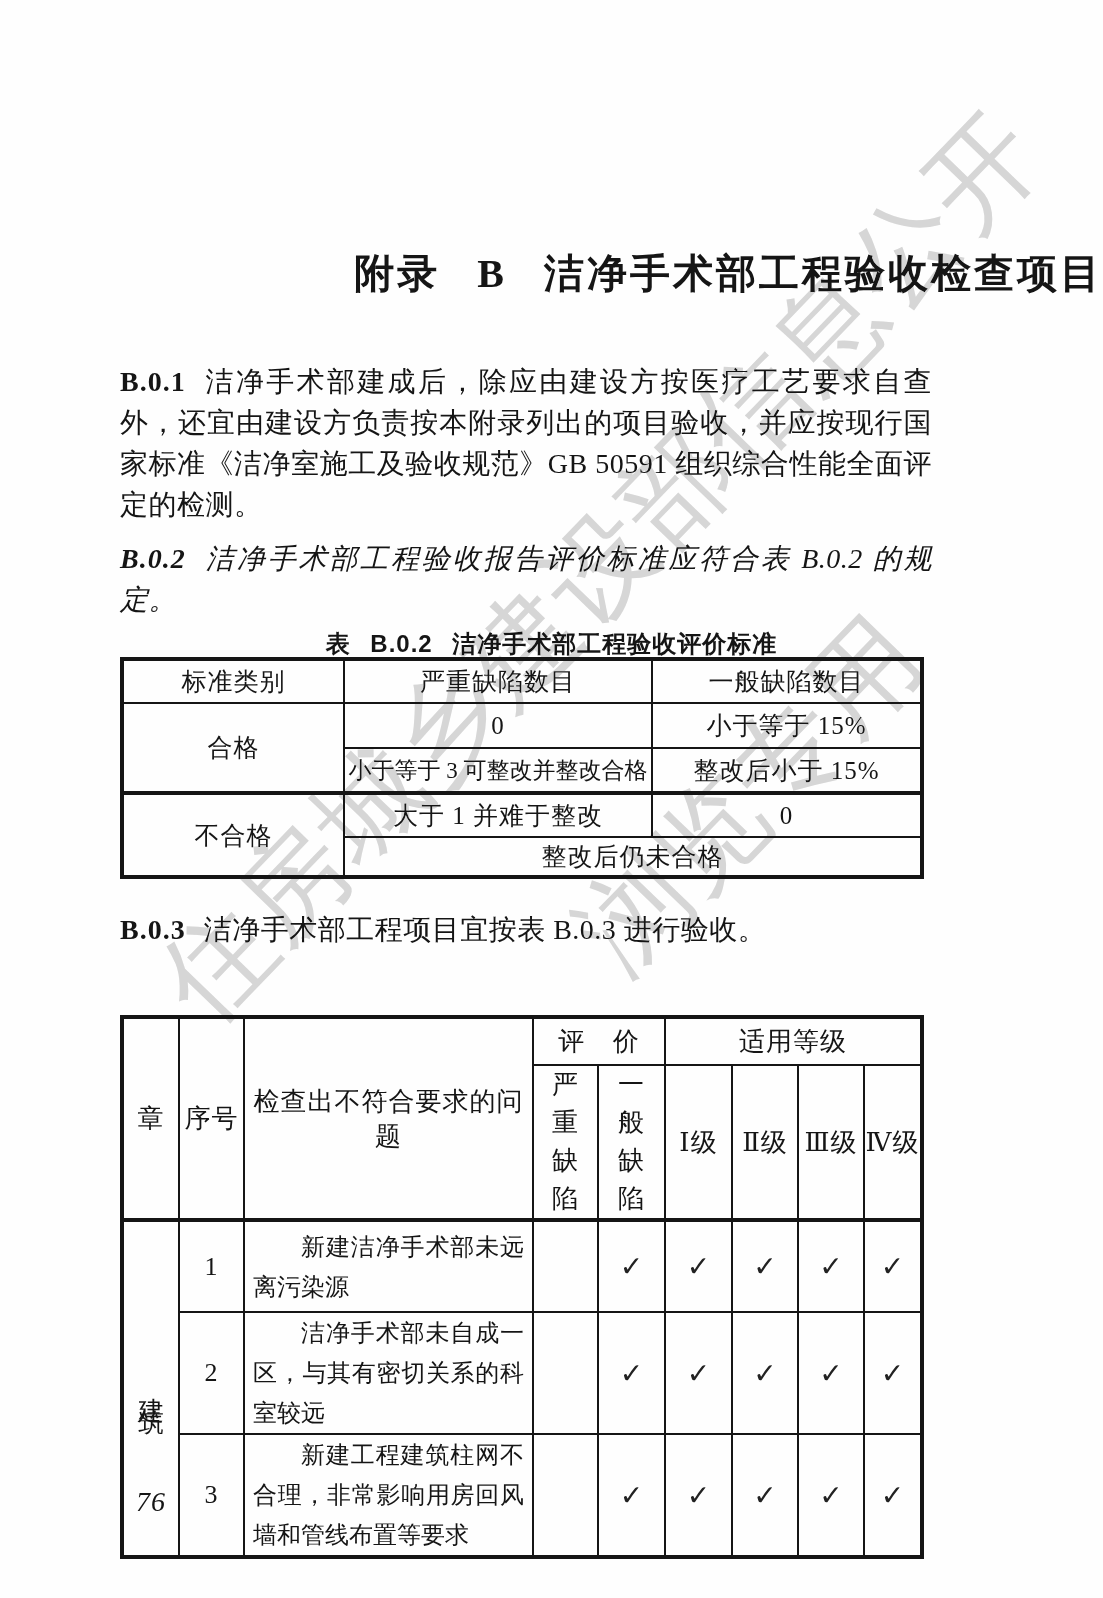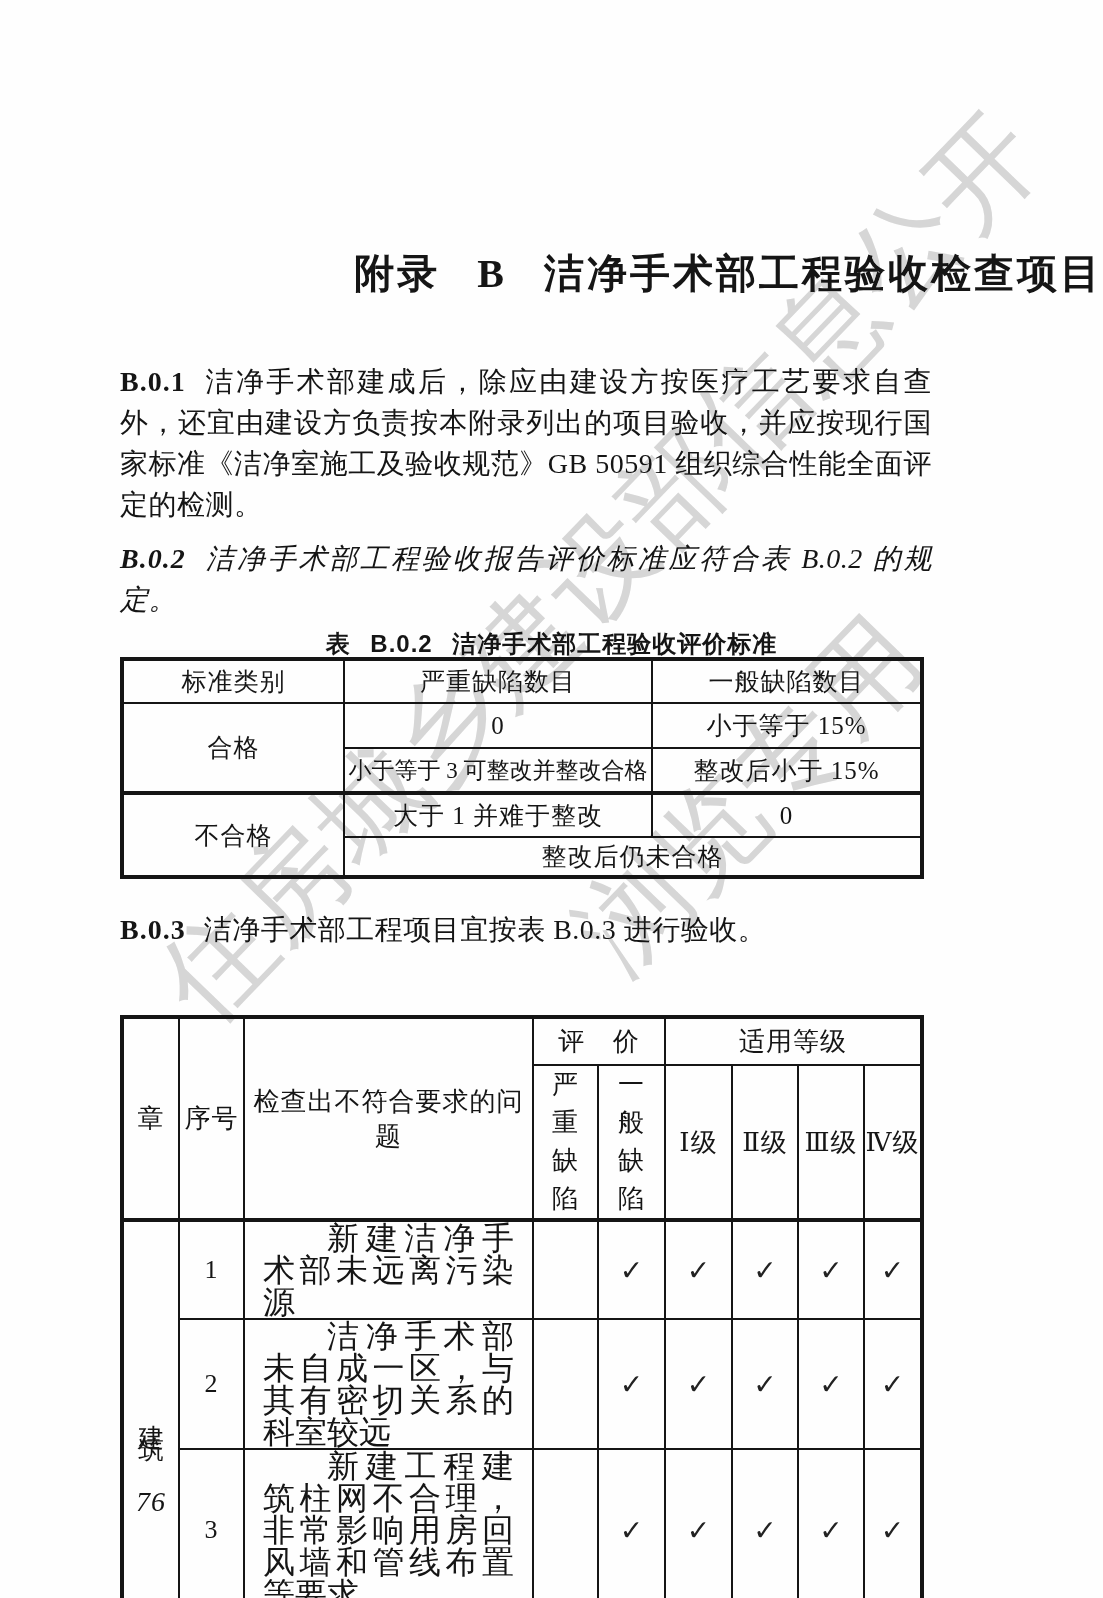--- a/index.html
+++ b/index.html
@@ -63,22 +63,22 @@
   .tb03 td { font-size:26px; letter-spacing:1px; }
   .tb03 tr:nth-child(1){ height:48px; }
   .tb03 tr:nth-child(2){ height:87px; }
   .tb03 tr:nth-child(3){ height:92px; }
   .tb03 tr:nth-child(4){ height:92px; }
   .tb03 tr:nth-child(5){ height:110px; }
   .tb03 tr:nth-child(3) td { border-top-width:4px; }
   .tb03 .wrap2 { line-height:38px; padding:0 18px; }
   .tb03 .eval-head { word-spacing:20px; }
   td.prob {
-    text-align:justify; text-indent:2em; font-size:32px; letter-spacing:0;
-    line-height:32px; padding:0 18px;
+    text-align:justify; text-indent:2em; font-size:24px; letter-spacing:0;
+    line-height:40px; padding:0 8px;
   }
   td.vert {
     writing-mode:vertical-lr; letter-spacing:.45em; font-size:26px;
     text-align:center; line-height:51px;
   }
   td.chk {
     font-family:"DejaVu Sans","Liberation Sans",sans-serif;
     font-size:28px; color:#222; letter-spacing:0;
   }
   .page-num {

